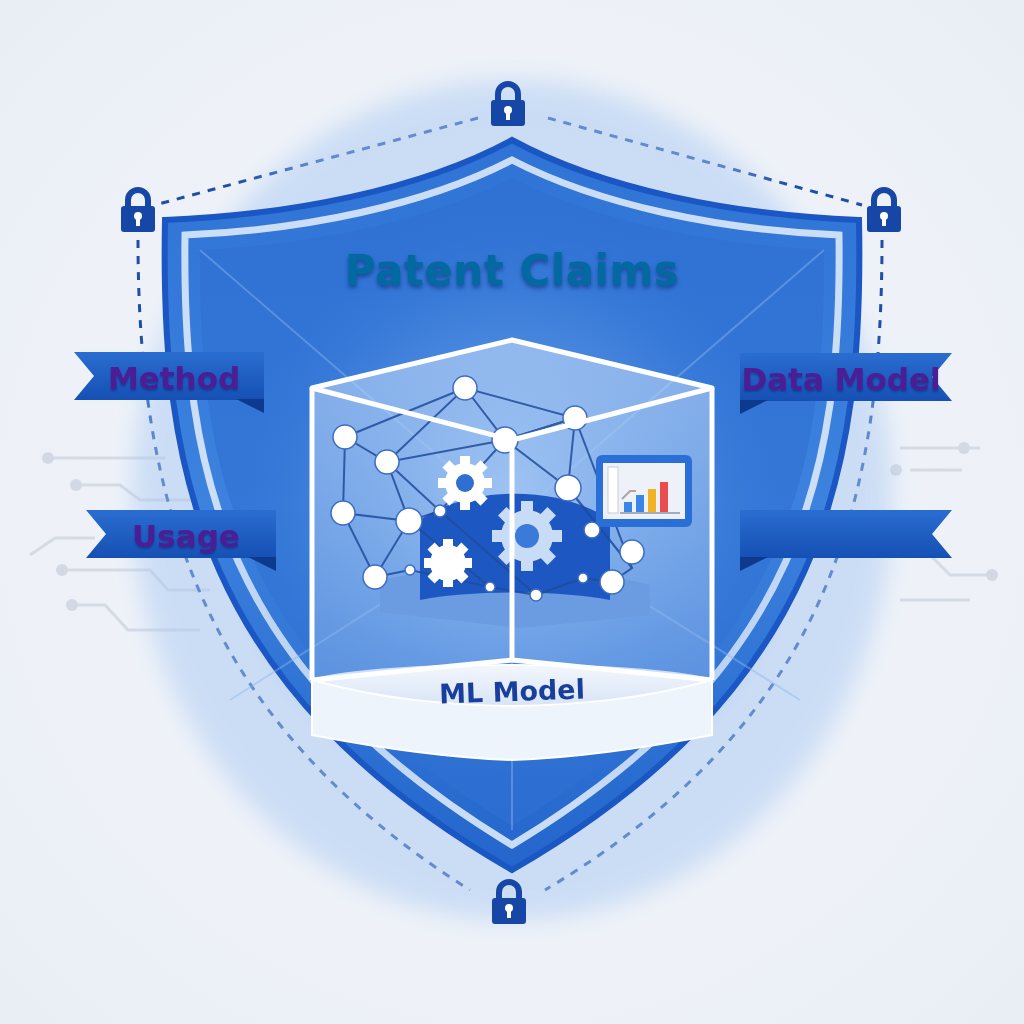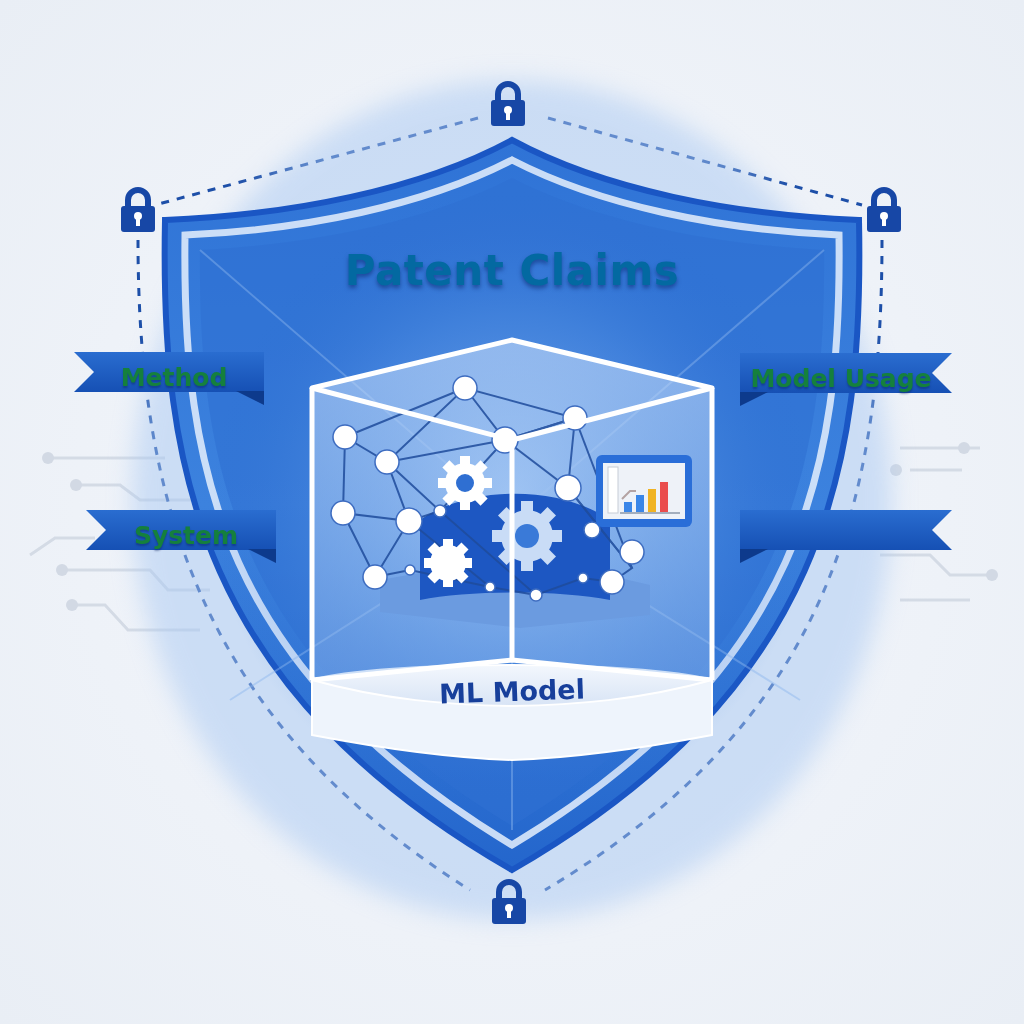--- a/index.html
+++ b/index.html
@@ -11,22 +11,22 @@
     }
     .stage { position: absolute; left: 0; top: 0; width: 1024px; height: 1024px; }
     svg.main { position: absolute; left: 0; top: 0; }
     .title {
       position: absolute; left: 0; width: 1024px; top: 246px;
       text-align: center; font-weight: bold; font-size: 42px; color: #0369a1;
       letter-spacing: 0.5px;
       text-shadow: 0 3px 4px rgba(10,40,110,0.55);
     }
     .ribbon {
-      position: absolute; height: 40px; line-height: 52px;
-      color: #15803d; font-weight: bold; font-size: 25px;
+      position: absolute; height: 48px; line-height: 52px;
+      color: #4c1d95; font-weight: bold; font-size: 31px;
       text-shadow: 0 2px 2px rgba(10,30,90,0.4);
       text-align: center;
     }
     .ribbon .band {
       position: absolute; inset: 0;
       background: linear-gradient(180deg, #2a6dd0 0%, #1650b4 100%);
       box-shadow: 0 3px 6px rgba(10,40,100,0.35);
     }
     .ribbon.left .band { clip-path: polygon(0 0, 100% 0, 100% 100%, 0 100%, 20px 50%); }
     .ribbon.right .band { clip-path: polygon(0 0, 100% 0, calc(100% - 20px) 50%, 100% 100%, 0 100%); }
@@ -244,26 +244,26 @@
   <div class="title">Patent Claims</div>
 
   <div class="ribbon left" style="left:74px; top:352px; width:190px;">
     <div class="band"></div>
     <div class="fold"></div>
     <span class="lbl">Method</span>
   </div>
   <div class="ribbon left" style="left:86px; top:510px; width:190px;">
     <div class="band"></div>
     <div class="fold"></div>
-    <span class="lbl">System</span>
+    <span class="lbl">Usage</span>
   </div>
   <div class="ribbon right" style="left:740px; top:353px; width:212px;">
     <div class="band"></div>
     <div class="fold"></div>
-    <span class="lbl">Model Usage</span>
+    <span class="lbl">Data Model</span>
   </div>
   <div class="ribbon right" style="left:740px; top:510px; width:212px;">
     <div class="band"></div>
     <div class="fold"></div>
   </div>
 
   <div class="model-label">ML Model</div>
 </div>
 
 </body></html>

